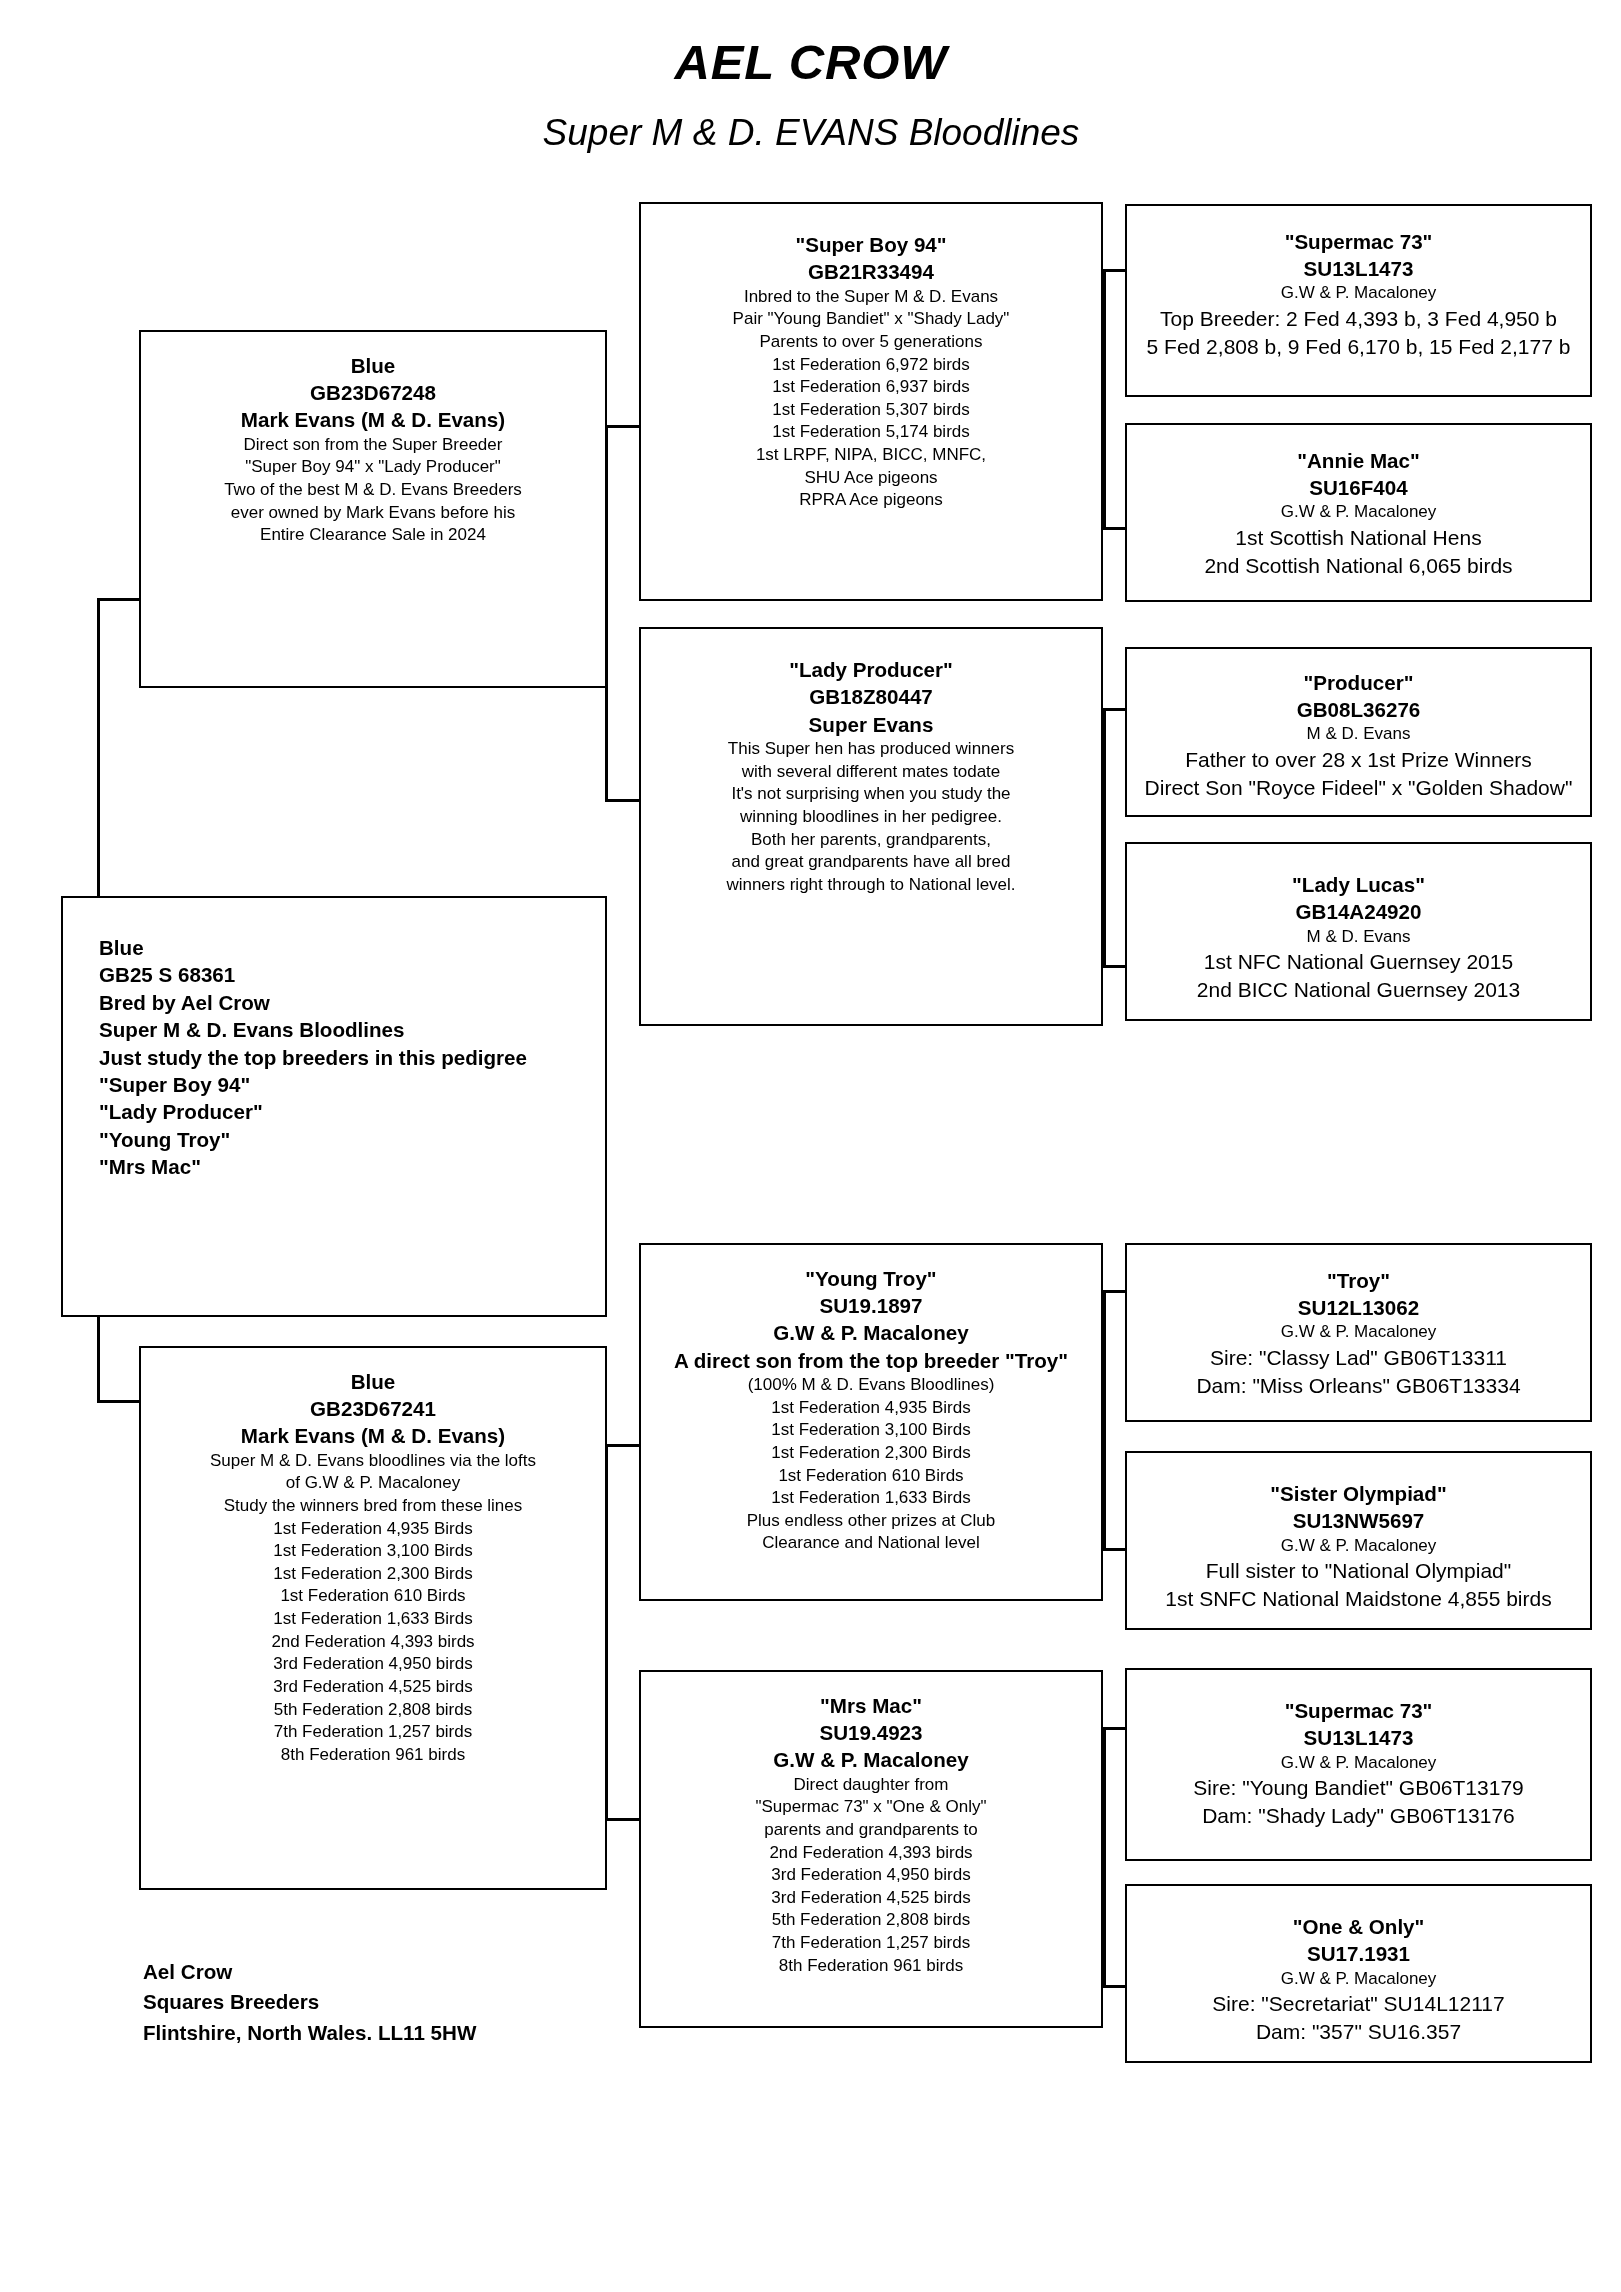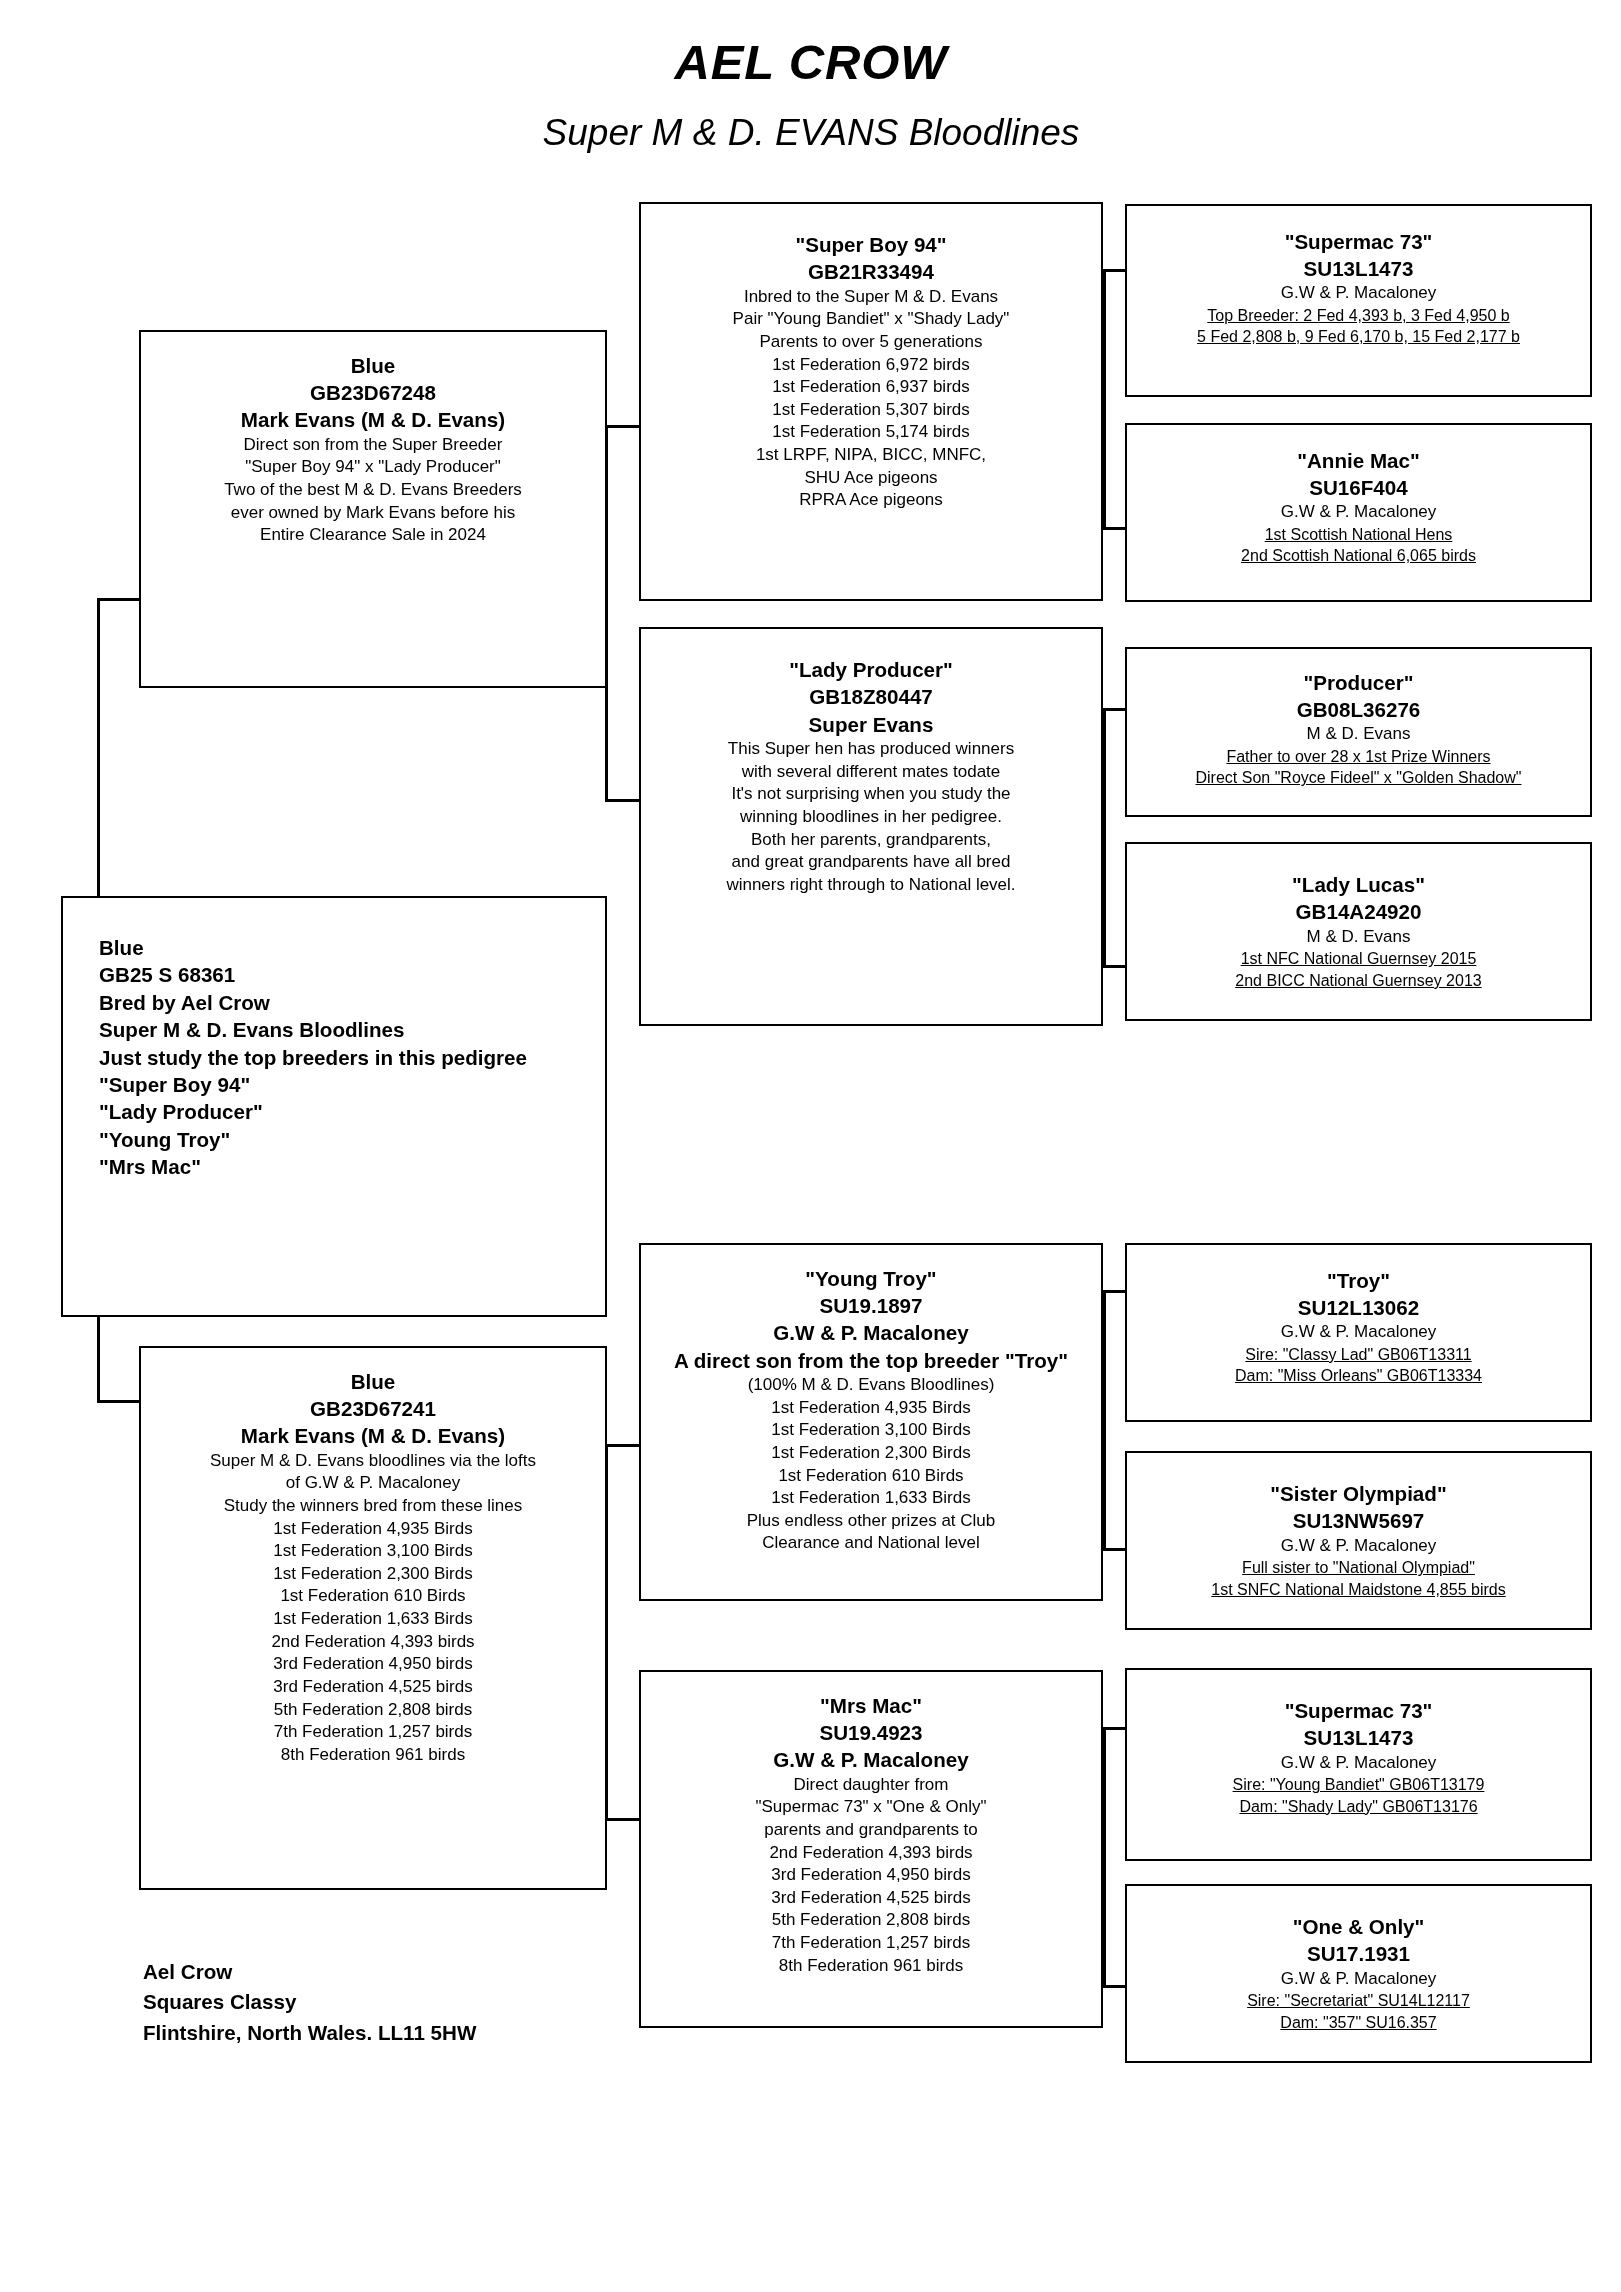--- a/index.html
+++ b/index.html
@@ -29,21 +29,21 @@
   }
   .pbox .ln{line-height:1.33;white-space:nowrap;}
   .center .ln{text-align:center;}
   .left .ln{text-align:left;}
   .b{font-weight:normal;}
   .n{font-weight:normal;}
 
   
   .t-name{font-size:20.6px;font-weight:bold;}
   .t-ring{font-size:20.6px;font-weight:bold;}
-  .t-body{font-size:16px;text-decoration:underline;}
+  .t-body{font-size:21px;}
   .t-body-lg{font-size:17px;}
 
   
   .hline{position:absolute;background:#000;height:2.7px;}
   .vline{position:absolute;background:#000;width:2.7px;}
 
   
   #footer{
     left:143px;top:1957px;width:555px;
     font-size:20.6px;font-weight:bold;line-height:1.47;text-align:left;
@@ -246,16 +246,16 @@
 <div class="abs pbox center" style="left:1125px;top:1884px;width:467px;height:179px;padding-top:27px;">
   <div class="ln t-name">"One &amp; Only"</div>
   <div class="ln t-ring">SU17.1931</div>
   <div class="ln t-body-lg b">G.W &amp; P. Macaloney</div>
   <div class="ln t-body n">Sire: "Secretariat" SU14L12117</div>
   <div class="ln t-body n">Dam: "357"  SU16.357</div>
 </div>
 
 <div class="abs" id="footer">
   <div>Ael Crow</div>
-  <div>Squares Classy</div>
+  <div>Squares Breeders</div>
   <div>Flintshire, North Wales. LL11 5HW</div>
 </div>
 
 
 </body></html>

